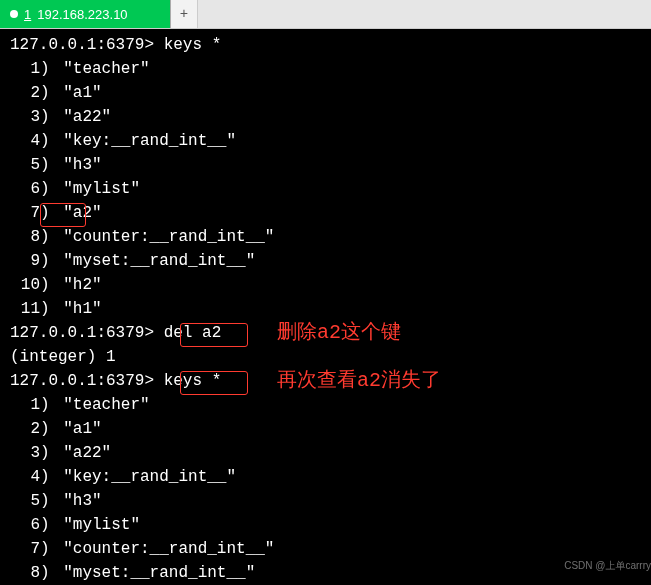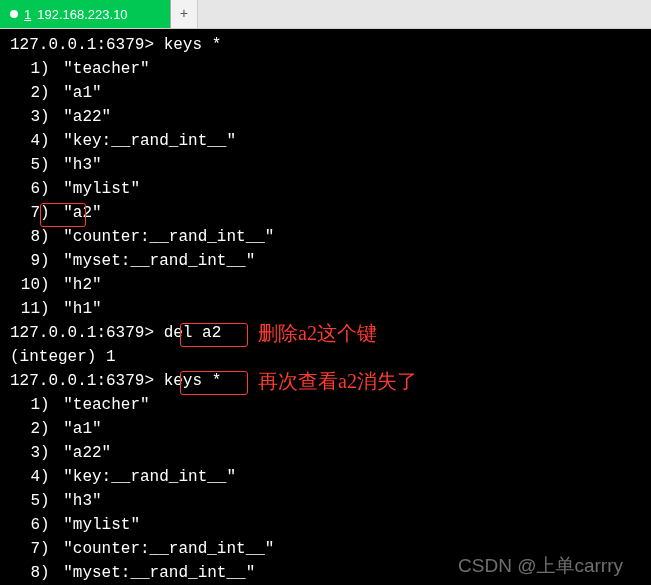--- a/index.html
+++ b/index.html
@@ -76,31 +76,32 @@
   .val { padding-left: 4px; }
   .hl-box {
     position: absolute;
     border: 1px solid #ff3b30;
     border-radius: 3px;
     pointer-events: none;
   }
   .annot {
     position: absolute;
     color: #ff3b30;
-    font-family: Liberation Serif, serif;
+    font-family: Liberation Mono, monospace;
     font-size: 20px;
     pointer-events: none;
+    margin-left: 19px;
   }
   .watermark {
     position: absolute;
-    right: 28px;
+    right: 0;
     bottom: 8px;
     color: rgba(200,200,200,0.55);
     font-family: "Microsoft YaHei", Arial, sans-serif;
-    font-size: 19px;
+    font-size: 10px;
     pointer-events: none;
   }
 </style>
 </head>
 <body>
 
 <div class="window">
 
   <div class="tabbar">
     <div class="tab">

